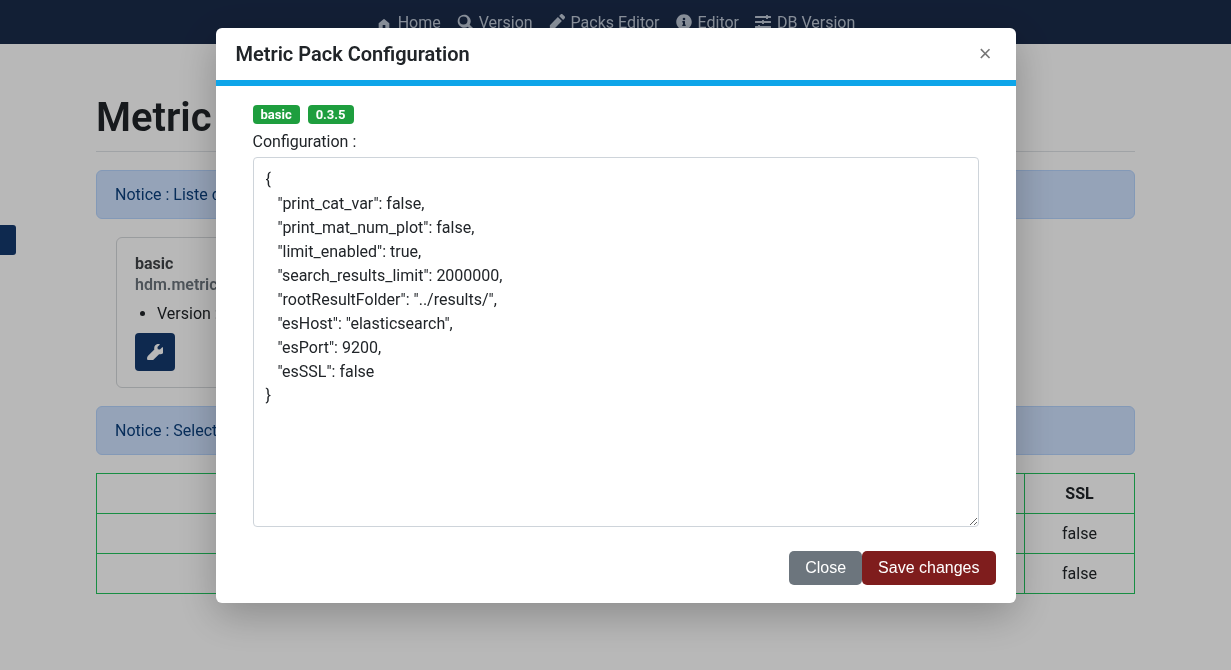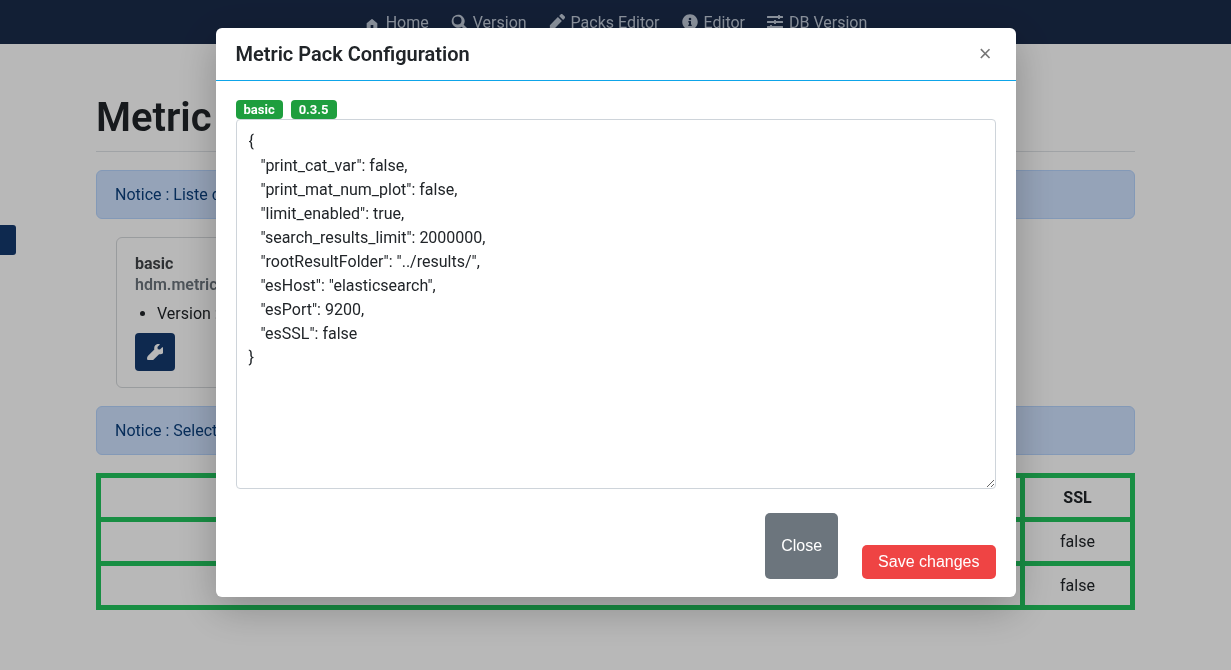--- a/index.html
+++ b/index.html
@@ -10,21 +10,21 @@
     color: #212529;
     background: #fff;
     overflow: hidden;
   }
   .topnav {
     background: #1a2b4a;
     height: 44px;
     display: flex;
     justify-content: center;
     align-items: center;
-    gap: 22px;
+    gap: 16px;
     color: #c2ccdb;
     font-size: 16px;
   }
   .topnav .nav-item {
     display: inline-flex;
     align-items: center;
     gap: 6px;
   }
   .topnav .nav-item svg { width: 16px; height: 16px; fill: currentColor; }
   .sidebar-shim {
@@ -73,51 +73,51 @@
     color: #fff;
   }
   .wrench-btn svg { width:16px; height:16px; fill: currentColor; }
   .tablewrap { margin: 0 40px; }
   table.db {
     width: 100%;
     border-collapse: collapse;
     border: 1px solid #dee2e6;
   }
   table.db th, table.db td {
-    border: 5px solid #22c55e;
+    border: 1px solid #22c55e;
     padding: 10px;
     text-align: center;
   }
   table.db th { font-weight: 700; }
   
   .backdrop {
     position: fixed; inset: 0;
     background: rgba(0,0,0,.28);
     display:flex; align-items:flex-start; justify-content:center;
     padding-top: 28px;
   }
   .modal {
     background: #fff;
     width: 800px;
     border-radius: 6px;
     box-shadow: 0 12px 40px rgba(0,0,0,.25);
     display:flex; flex-direction:column;
   }
   .modal-header {
     padding: 14px 20px;
-    border-bottom: 1px solid #0ea5e9;
+    border-bottom: 6px solid #0ea5e9;
     display:flex; align-items:center; justify-content:space-between;
   }
   .modal-title { font-size: 20px; font-weight: 600; }
   .close-x {
     font-size: 22px; line-height: 1; color: #777;
     background: none; border: none; cursor: pointer;
     padding: 0 4px;
   }
-  .modal-body { padding: 18px 20px 6px; }
+  .modal-body { padding: 18px 37px 6px; }
   .badge {
     display: inline-block;
     background: #1e9e3e;
     color: #fff;
     font-size: 13px;
     font-weight: 700;
     padding: 2px 8px;
     border-radius: 4px;
     margin-right: 4px;
   }
@@ -130,33 +130,33 @@
     border-radius: 4px;
     padding: 10px 12px;
     font-family: inherit;
     font-size: 16px;
     line-height: 1.5;
     color: #212529;
   }
   .modal-footer {
     padding: 14px 20px 18px;
     display: flex;
-    gap: 24px;
+    gap: 0;
     justify-content: flex-end;
   }
   .btn {
     border: none;
     border-radius: 5px;
     padding: 8px 16px;
     font-size: 16px;
     cursor: pointer;
     color: #fff;
   }
   .btn-secondary { background: #6c757d; }
-  .btn-primary { background: #ef4444; margin-top: 32px; }
+  .btn-primary { background: #7f1d1d; }
 </style>
 </head>
 <body>
 
 <div class="topnav">
   <span class="nav-item">
     <svg viewBox="0 0 576 512">
         <path d="M280.4 148.3L96 300.1V464a16 16 0 0016 16h112a16 16 0 0016-16V368h96v96a16 16 0 0016 16h112a16 16 0 0016-16V300L295.7 148.3a12 12 0 00-15.3 0z"></path>
       </svg>
     <span>Home</span>
@@ -234,20 +234,21 @@
 
 <div class="backdrop">
   <div class="modal">
     <div class="modal-header">
       <div class="modal-title">Metric Pack Configuration</div>
       <button class="close-x">×</button>
     </div>
     <div class="modal-body">
       <span class="badge">basic</span>
       <span class="badge">0.3.5</span>
+      <div class="cfg-label">Configuration :</div>
       <textarea class="cfg" style="">{
    "print_cat_var": false,
    "print_mat_num_plot": false,
    "limit_enabled": true,
    "search_results_limit": 2000000,
    "rootResultFolder": "../results/",
    "esHost": "elasticsearch",
    "esPort": 9200,
    "esSSL": false
 }</textarea>

